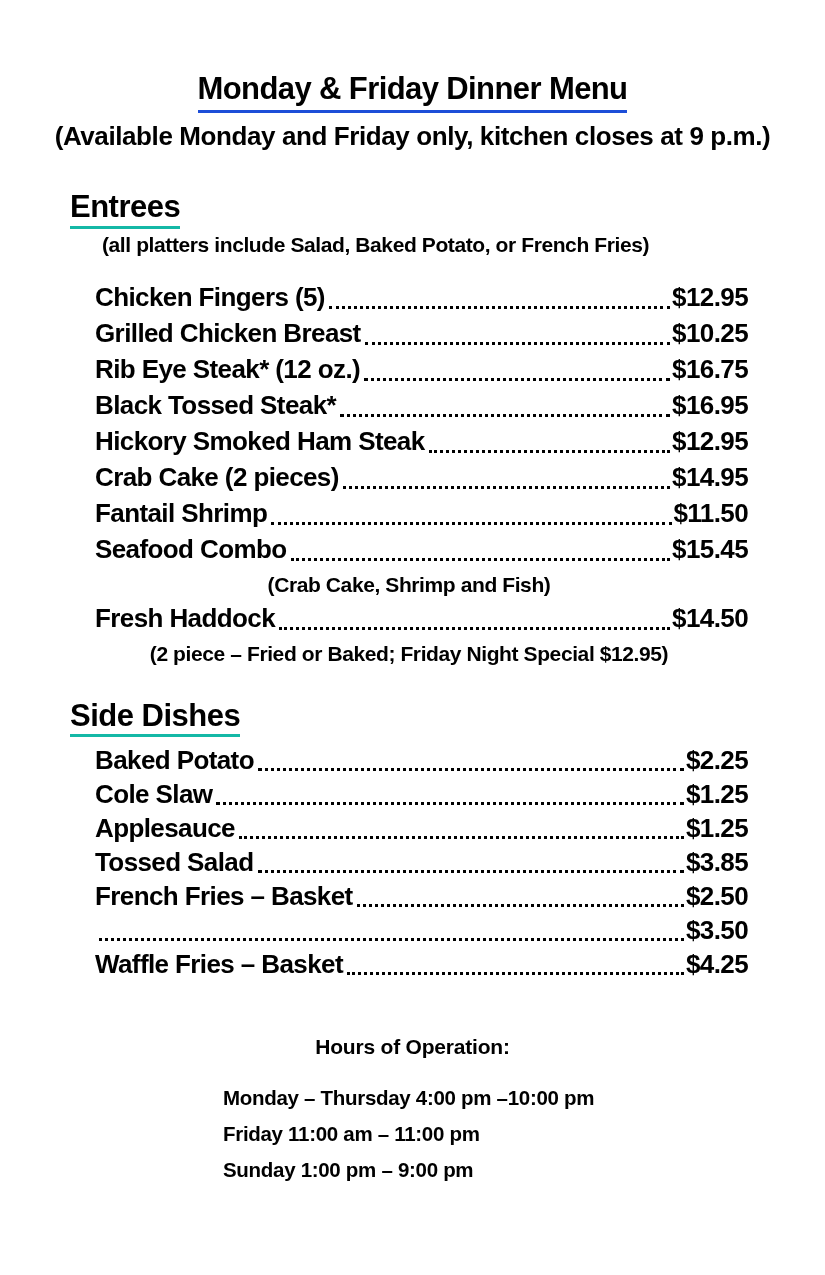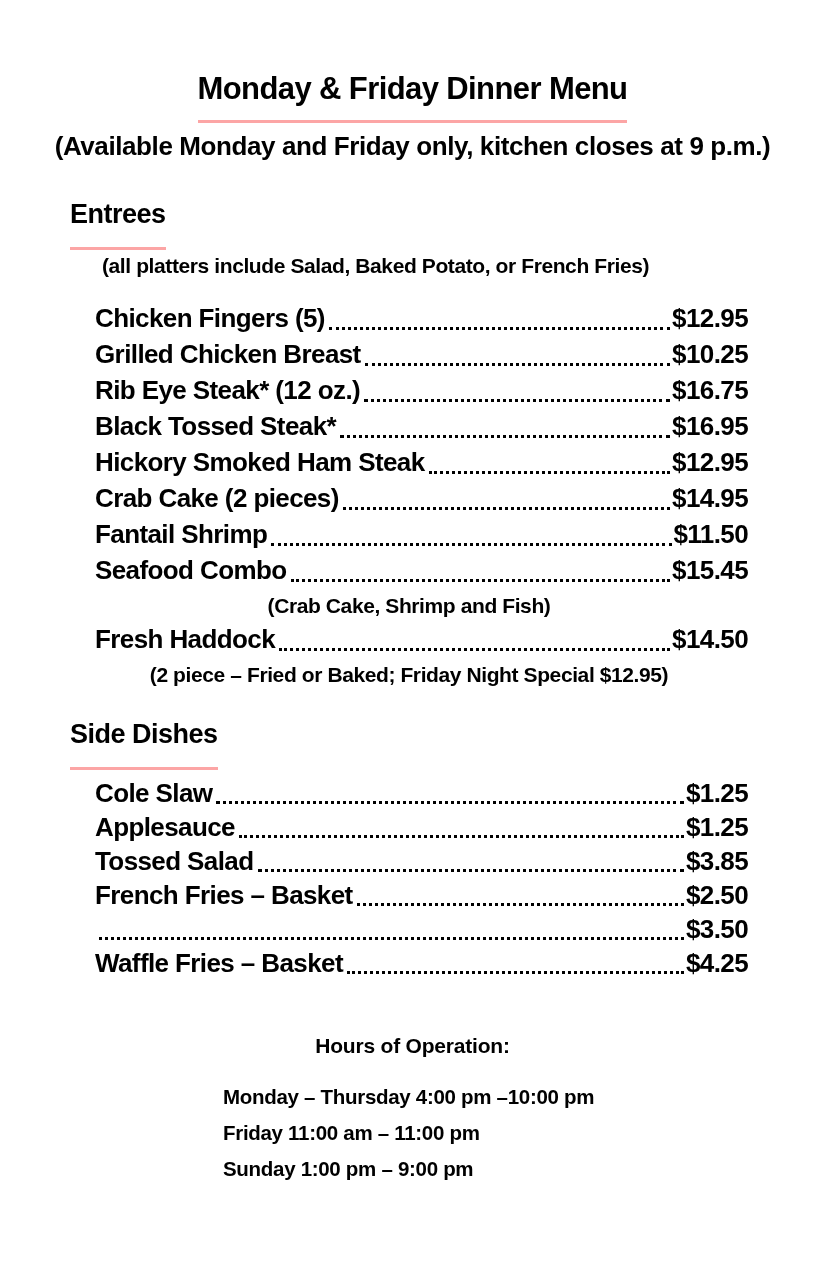--- a/index.html
+++ b/index.html
@@ -14,41 +14,41 @@
     overflow: hidden;
     box-sizing: border-box;
   }
 
   
   .header { text-align: center; padding-top: 72px; }
   .title {
     display: inline-block;
     font-size: 31px;
     letter-spacing: -0.6px;
-    border-bottom: 3px solid #fca5a5;
-    padding-bottom: 14px;
+    border-bottom: 3px solid #1d4ed8;
+    padding-bottom: 4px;
     line-height: 1.1;
   }
   .subtitle {
     font-size: 26px;
     letter-spacing: -0.4px;
     margin-top: 8px;
   }
 
   
   .menu-section { padding: 0 77px 0 70px; }
   .section-entrees { margin-top: 37px; }
   .section-sides  { margin-top: 28px; }
   h2 { margin: 0; font-size: inherit; line-height: 1.15; }
   .heading {
     display: inline-block;
-    font-size: 27px;
+    font-size: 31px;
     letter-spacing: -0.5px;
-    border-bottom: 3px solid #fca5a5;
-    padding-bottom: 17px;
+    border-bottom: 3px solid #14b8a6;
+    padding-bottom: 1px;
   }
   .section-note {
     font-size: 21px;
     letter-spacing: -0.4px;
     margin: 4px 0 0 32px;
   }
 
   
   .items { margin-left: 25px; }
   .items-entrees { margin-top: 23px; }
@@ -173,20 +173,25 @@
 
   <div class="item-note">(2 piece – Fried or Baked; Friday Night Special $12.95)</div>
 </div>
   </section>
 
   <section class="menu-section section-sides">
     <h2>
       <span class="heading">Side Dishes</span>
     </h2>
     <div class="items items-sides">
+  <div class="menu-item">
+    <span class="item-name">Baked Potato</span>
+    <span class="leader"></span>
+    <span class="item-price">$2.25</span>
+  </div>
 
   <div class="menu-item">
     <span class="item-name">Cole Slaw</span>
     <span class="leader"></span>
     <span class="item-price">$1.25</span>
   </div>
 
   <div class="menu-item">
     <span class="item-name">Applesauce</span>
     <span class="leader"></span>

